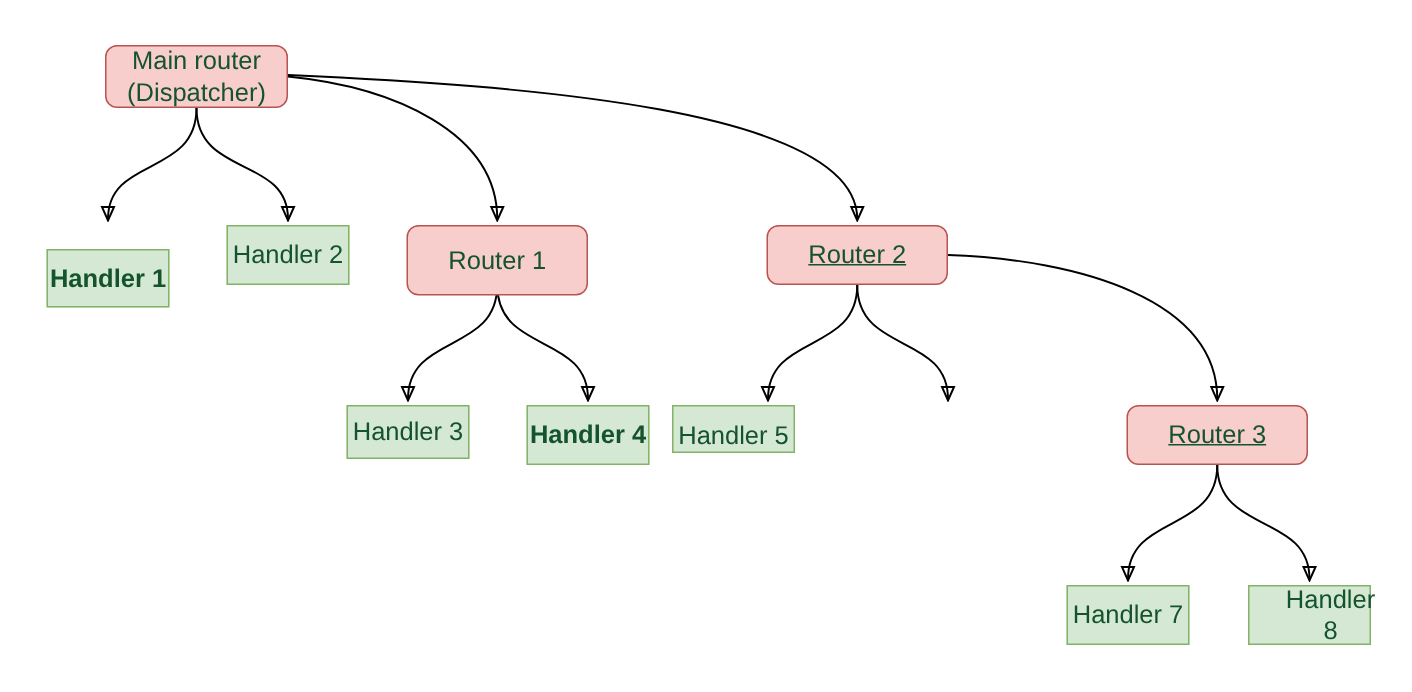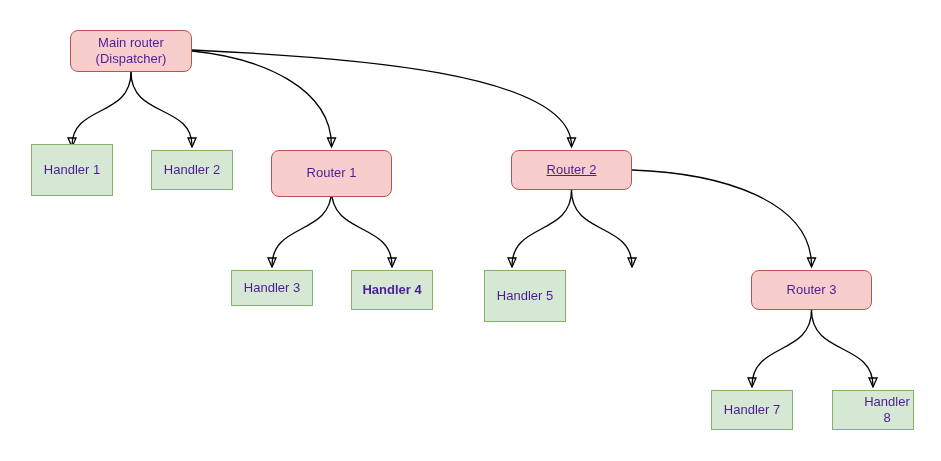--- a/index.html
+++ b/index.html
@@ -20,23 +20,23 @@
     fill: none;
     stroke: #000000;
     stroke-width: 1.3;
   }
   .node {
     position: absolute;
     display: flex;
     align-items: center;
     justify-content: center;
     box-sizing: border-box;
-    font-size: 13px;
+    font-size: 17px;
     line-height: 1.25;
-    color: #4c1d95;
+    color: #14532d;
     text-align: center;
     white-space: pre-line;
   }
   .node.router {
     background: #f8cecc;
     border: 1.3px solid #b85450;
     border-radius: 8px;
   }
   .node.handler {
     background: #d5e8d4;
@@ -65,21 +65,21 @@
     <path d="M 632 170 C 720 173, 811.5 200, 811.5 266" marker-end="url(#arrow)"></path>
     <path d="M 811.5 310 C 811.5 356, 752 342, 752 386" marker-end="url(#arrow)"></path>
     <path d="M 811.5 310 C 811.5 356, 873 342, 873 386" marker-end="url(#arrow)"></path>
   </svg>
 
   <div class="node router" style="left:70px; top:30px; width:122px; height:42px;">
     <span>Main router
 (Dispatcher)</span>
   </div>
 
-  <div class="node handler" style="left:31px; top:144px; width:82px; height:52px;">
+  <div class="node handler" style="left:31px; top:166px; width:82px; height:39px;font-weight:bold;">
     <span>Handler 1</span>
   </div>
 
   <div class="node handler" style="left:151px; top:150px; width:82px; height:40px;align-items:center;">
     <span>Handler 2</span>
   </div>
 
   <div class="node router" style="left:271px; top:150px; width:121px; height:47px;">
     <span>Router 1</span>
   </div>
@@ -89,26 +89,26 @@
   </div>
 
   <div class="node handler" style="left:231px; top:270px; width:82px; height:36px;">
     <span>Handler 3</span>
   </div>
 
   <div class="node handler" style="left:351px; top:270px; width:82px; height:40px;font-weight:bold;">
     <span>Handler 4</span>
   </div>
 
-  <div class="node handler" style="left:484px; top:270px; width:82px; height:52px;">
+  <div class="node handler" style="left:448px; top:270px; width:82px; height:32px;align-items:flex-end;">
     <span>Handler 5</span>
   </div>
 
 
-  <div class="node router" style="left:751px; top:270px; width:121px; height:40px;">
+  <div class="node router" style="left:751px; top:270px; width:121px; height:40px;text-decoration:underline;">
     <span>Router 3</span>
   </div>
 
   <div class="node handler" style="left:711px; top:390px; width:82px; height:40px;">
     <span>Handler 7</span>
   </div>
 
   <div class="node handler" style="left:832px; top:390px; width:82px; height:40px;padding-left:28px;">
     <span>Handler 8</span>
   </div>

